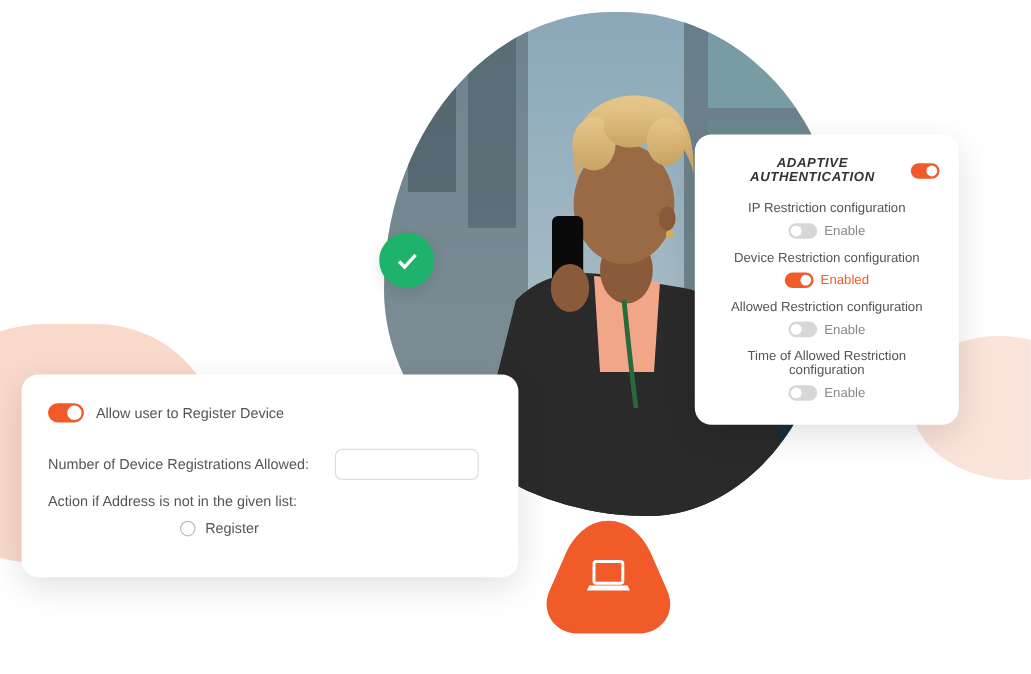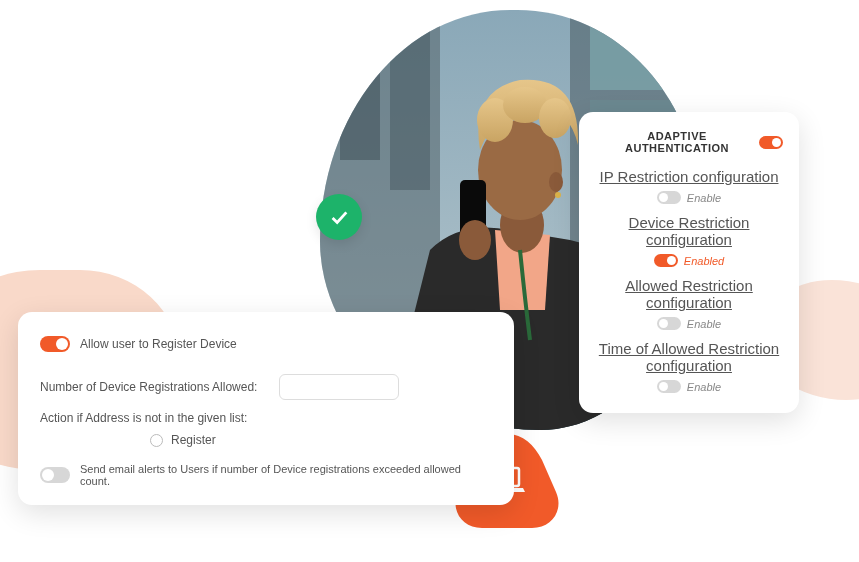--- a/index.html
+++ b/index.html
@@ -83,21 +83,21 @@
   .laptop-badge .laptop-icon {
     position: relative;
     z-index: 1;
   }
 
   
   .card-left {
     position: absolute;
     left: 18px;
     top: 312px;
-    width: 496px;
+    width: 414px;
     background: #fff;
     border-radius: 14px;
     box-shadow: 0 8px 28px rgba(0,0,0,0.12);
     padding: 24px 22px 18px 22px;
     z-index: 6;
     font-size: 12px;
     color: #555;
   }
   .row { display: flex; align-items: center; gap: 10px; margin-bottom: 11px; }
   .row.top { margin-bottom: 22px; }
@@ -146,30 +146,31 @@
     font-size: 11px;
     color: #555;
     text-align: center;
   }
   .right-header {
     display: flex;
     align-items: center;
     justify-content: center;
     margin-bottom: 14px;
     padding: 0 2px;
+    font-style: italic;
   }
   .right-title {
     font-weight: 700;
     letter-spacing: 0.5px;
     font-size: 11px;
     color: #333;
   }
   .cfg-block { margin-bottom: 10px; }
-  .cfg-label { margin-bottom: 6px; font-size: 15px; text-decoration: underline; }
-  .cfg-toggle-row { display: flex; align-items: center; justify-content: center; gap: 6px; font-size: 11px; color: #888; font-style: italic; }
+  .cfg-label { margin-bottom: 6px; font-size: 11px; }
+  .cfg-toggle-row { display: flex; align-items: center; justify-content: center; gap: 6px; font-size: 11px; color: #888; }
 
   
   .toggle {
     width: 30px;
     height: 16px;
     border-radius: 9px;
     position: relative;
     cursor: pointer;
     flex-shrink: 0;
   }
@@ -275,26 +276,20 @@
   </div>
 
   <div class="sub-block">
     <div class="sub-block-label">Action if Address is not in the given list:</div>
     <div class="radio-row">
       <span class="radio"></span>
       <span>Register</span>
     </div>
   </div>
 
-  <div class="row" style="margin-bottom:0;">
-    <div class="toggle off">
-        <div class="knob"></div>
-      </div>
-    <span class="row-label" style="font-size:11px;">Send email alerts to Users if number of Device registrations exceeded allowed count.</span>
-  </div>
 </div>
 
 <div class="card-right">
   <div class="right-header">
     <span class="right-title">ADAPTIVE AUTHENTICATION</span>
     <div class="toggle sm on">
         <div class="knob"></div>
       </div>
   </div>
 

